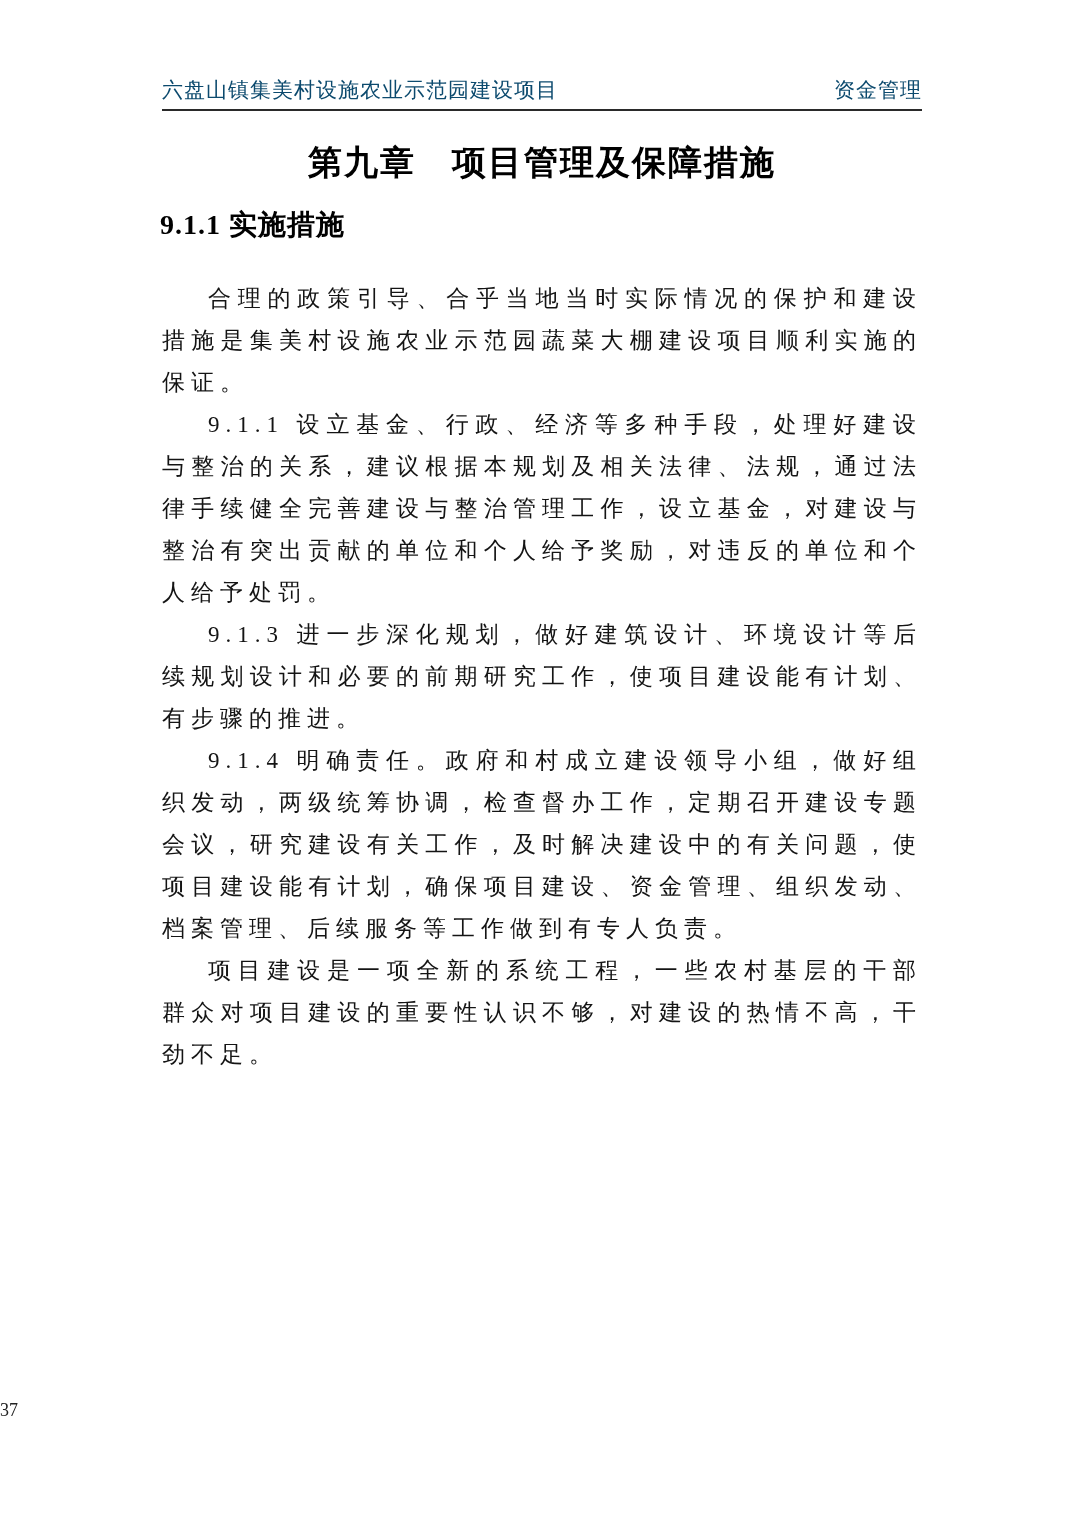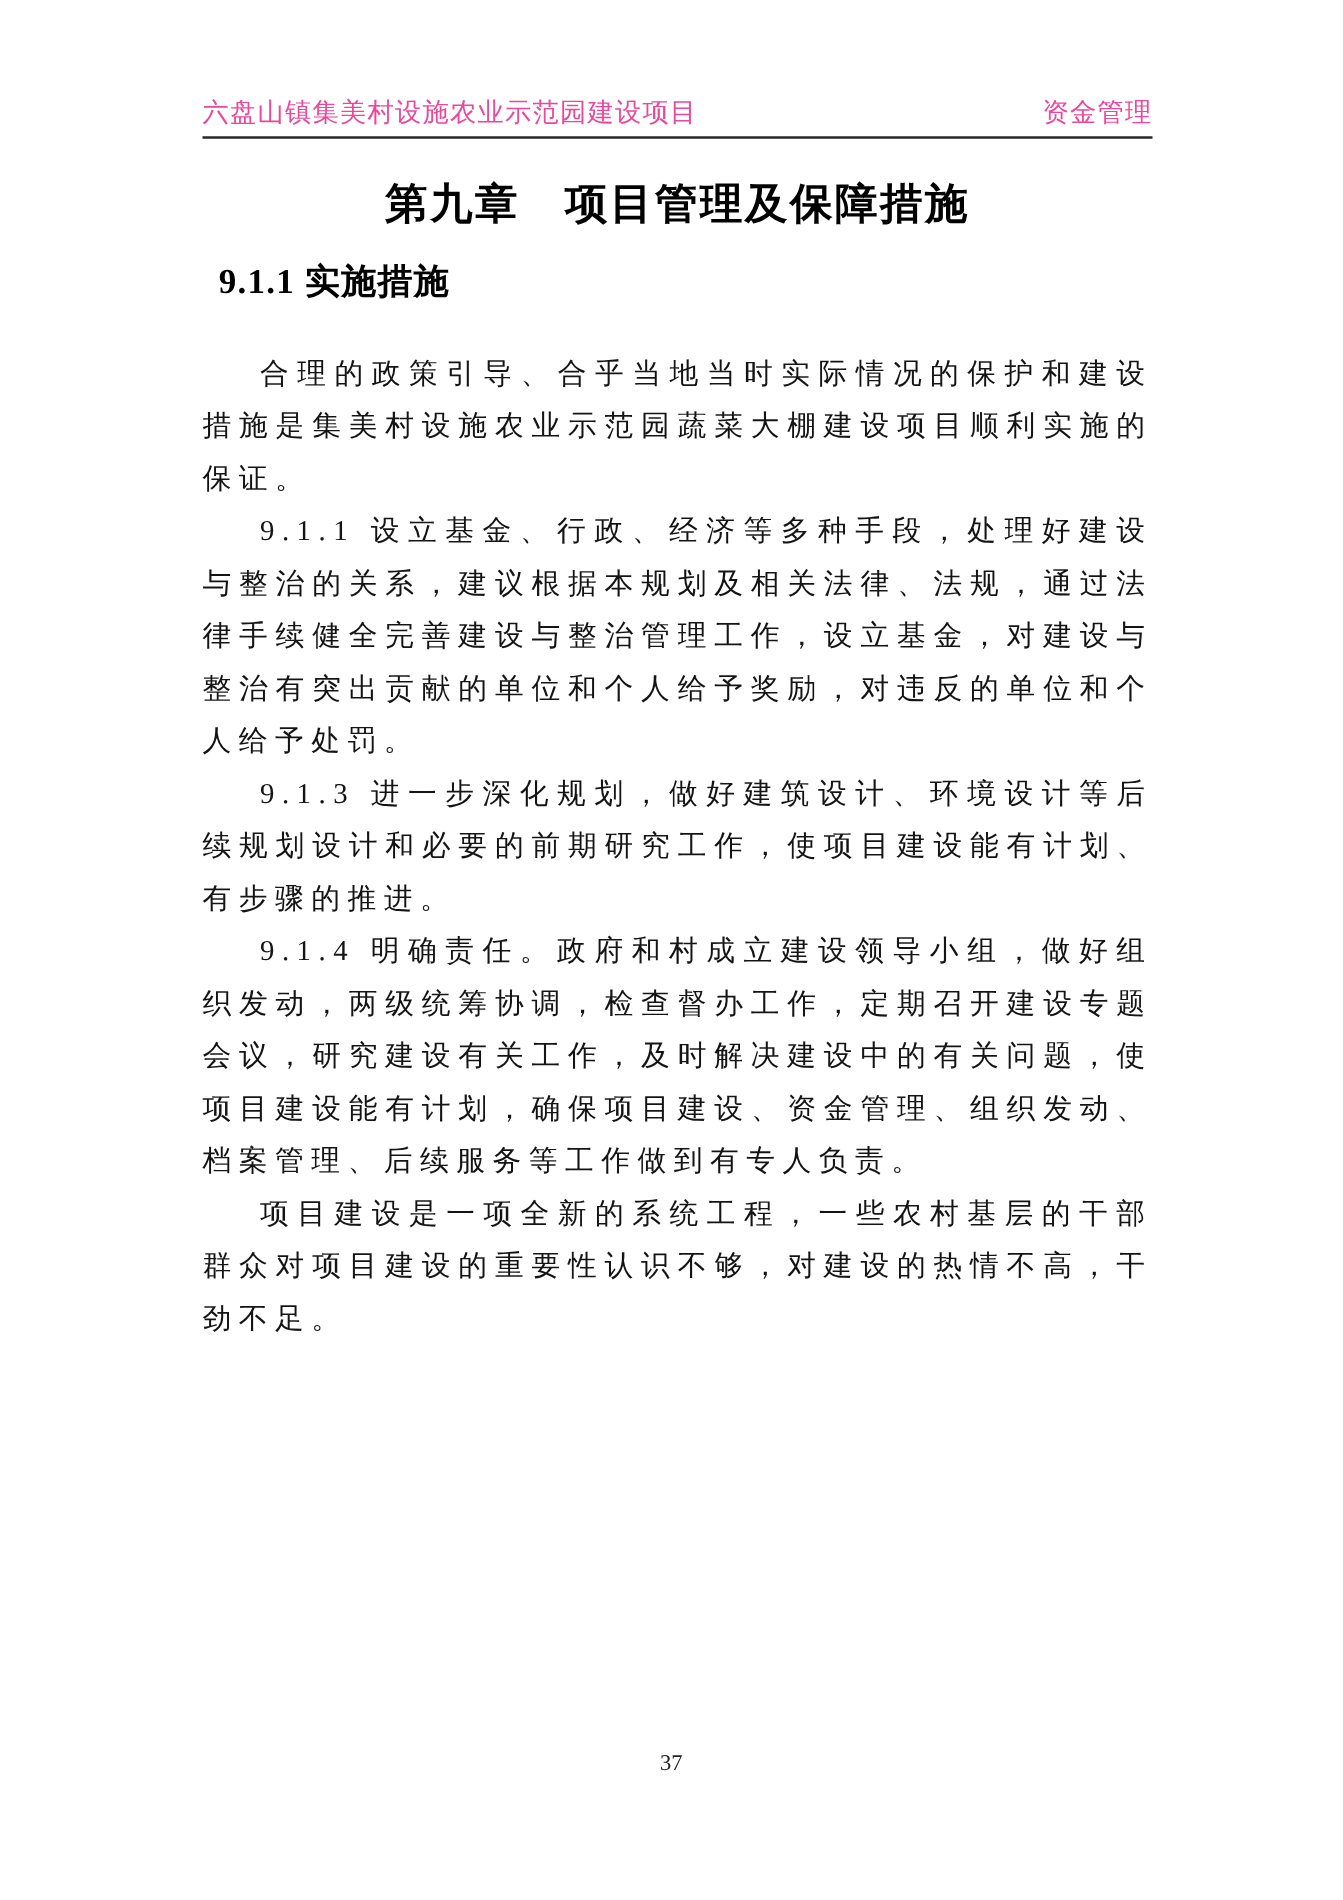--- a/index.html
+++ b/index.html
@@ -17,37 +17,37 @@
     top: 76px;
     left: 162px;
     width: 760px;
     display: flex;
     justify-content: space-between;
     align-items: flex-end;
     font-size: 21px;
     letter-spacing: 1px;
     border-bottom: 2px solid #2a2a2a;
     padding-bottom: 5px;
-    color: #ec4899;
+    color: #0c4a6e;
   }
   .doc-title {
     position: absolute;
     top: 140px;
     left: 162px;
     width: 760px;
     text-align: center;
     font-size: 34px;
     font-weight: bold;
     letter-spacing: 2px;
     color: #000000;
   }
   .section-heading {
     position: absolute;
     top: 206px;
-    left: 175px;
+    left: 160px;
     width: 760px;
     font-size: 28px;
     font-weight: bold;
     letter-spacing: 1px;
     color: #000000;
   }
   .doc-body {
     position: absolute;
     top: 278px;
     left: 162px;
@@ -61,21 +61,21 @@
     text-indent: 2em;
     text-align: justify;
     text-justify: inter-ideograph;
     color: #141414;
   }
   .page-footer {
     position: absolute;
     top: 1400px;
     left: 0;
     width: 1074px;
-    text-align: center;
+    text-align: left;
     font-size: 18px;
     color: #222222;
   }
 </style>
 </head>
 <body>
 
 <div class="page-header">
   <span>六盘山镇集美村设施农业示范园建设项目</span>
   <span>资金管理</span>

